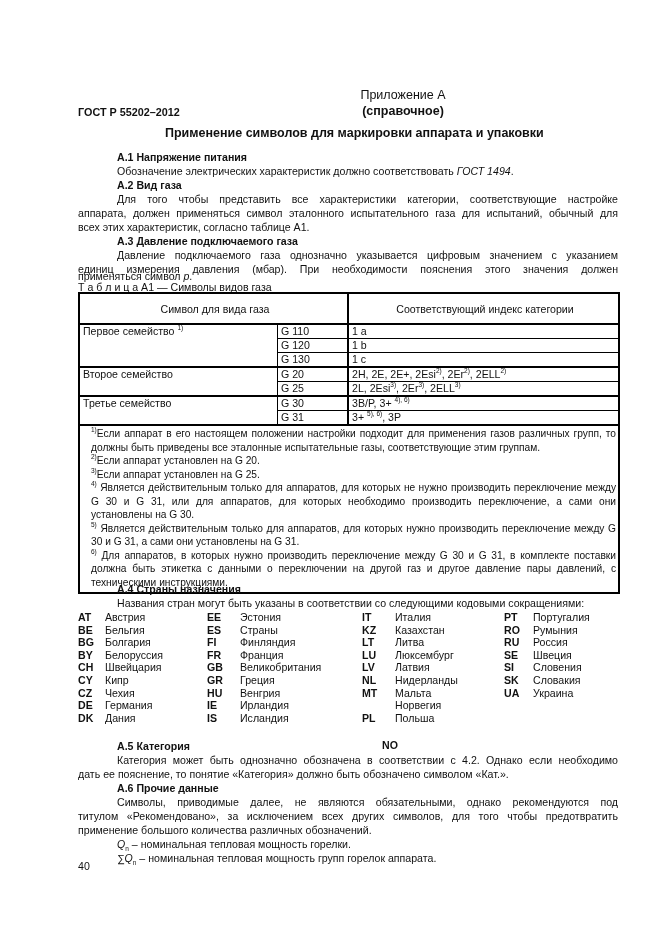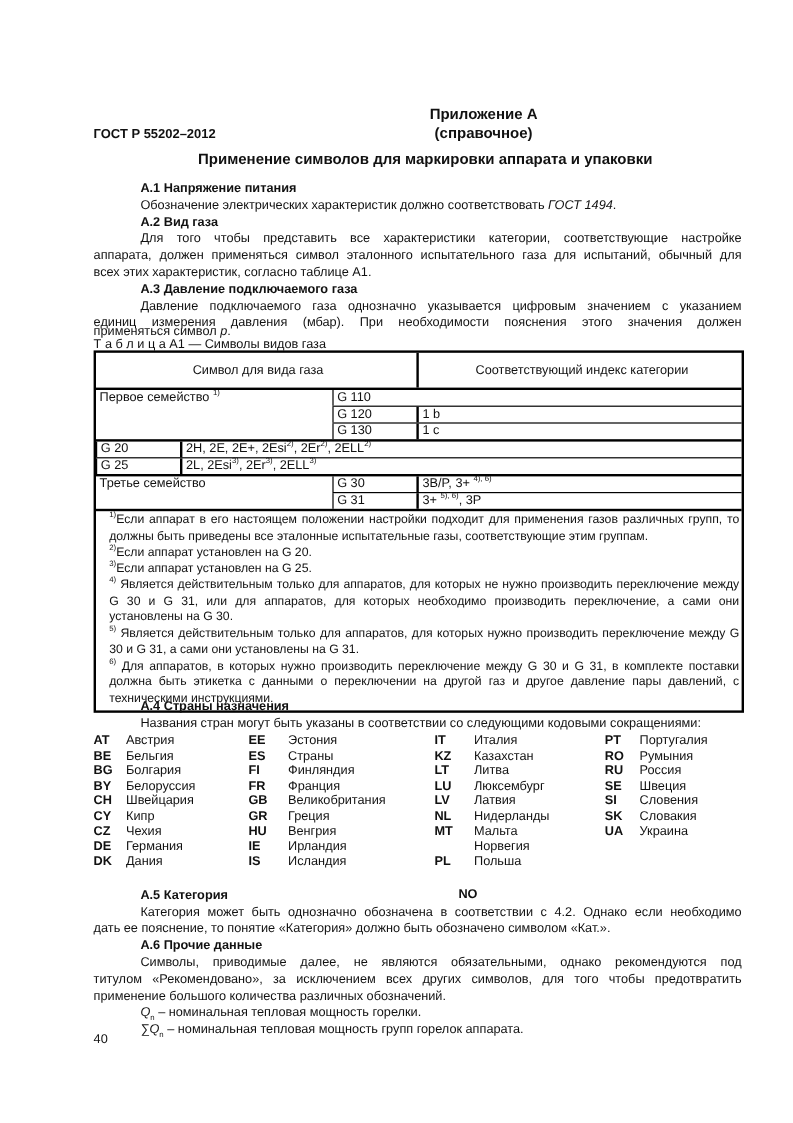--- a/index.html
+++ b/index.html
@@ -2,21 +2,21 @@
 <html><head>
 <meta charset="utf-8">
 <style>
   html, body { margin:0; padding:0; }
   body {
     width:661px; height:936px; background:#ffffff; position:relative; overflow:hidden;
     font-family:"Liberation Sans", sans-serif; color:#111; font-size:10.6px;
   }
   .abs { position:absolute; }
   .doc-code { left:78px; top:63px; font-weight:bold; font-size:10.8px;margin-top:43px; }
-  .appendix-title { left:0; width:661px; top:88px; text-align:center; font-weight:bold; font-size:12.5px; padding-left:145px; box-sizing:border-box; }
+  .appendix-title { left:0; width:661px; top:88px; text-align:center; font-weight:normal; font-size:12.5px; padding-left:145px; box-sizing:border-box; }
   .appendix-sub { left:0; width:661px; top:104px; text-align:center; font-weight:bold; font-size:12.5px; padding-left:145px; box-sizing:border-box; }
   .appendix-heading { left:165px; top:126px; font-weight:bold; font-size:12.5px; }
   .sec-h { position:absolute; left:117px; font-weight:bold; font-size:10.6px;text-align:right; }
   .line { position:absolute; font-size:10.6px; white-space:nowrap; }
   .just { text-align:justify; text-align-last:justify; }
   i { font-style:italic; }
   sup { font-size:6.5px; vertical-align:5px; line-height:0; }
 
   
   .tcap { left:78px; top:281px; font-size:10.6px; }
@@ -85,33 +85,35 @@
   <div class="row hdr">
     <div class="cell hc1">Символ для вида газа</div>
     <div class="cell hc3">Соответствующий индекс категории</div>
   </div>
 
   <div class="grp">
     <div class="cell c1"><span>Первое семейство</span> <sup>1)</sup></div>
     <div class="sub">
       <div class="row">
           <div class="cell c2">G 110</div>
+          <div class="cell c3">1 a</div>
         </div>
       <div class="row">
           <div class="cell c2">G 120</div>
           <div class="cell c3">1 b</div>
         </div>
       <div class="row">
           <div class="cell c2">G 130</div>
           <div class="cell c3">1 c</div>
         </div>
     </div>
   </div>
 
   <div class="grp">
+    <div class="cell c1"><span>Второе семейство</span></div>
     <div class="sub">
       <div class="row">
           <div class="cell c2">G 20</div>
           <div class="cell c3"><span>2H, 2E, 2E+, 2Esi</span><sup>2)</sup><span>, 2Er</span><sup>2)</sup><span>, 2ELL</span><sup>2)</sup></div>
         </div>
       <div class="row">
           <div class="cell c2">G 25</div>
           <div class="cell c3"><span>2L, 2Esi</span><sup>3)</sup><span>, 2Er</span><sup>3)</sup><span>, 2ELL</span><sup>3)</sup></div>
         </div>
     </div>

